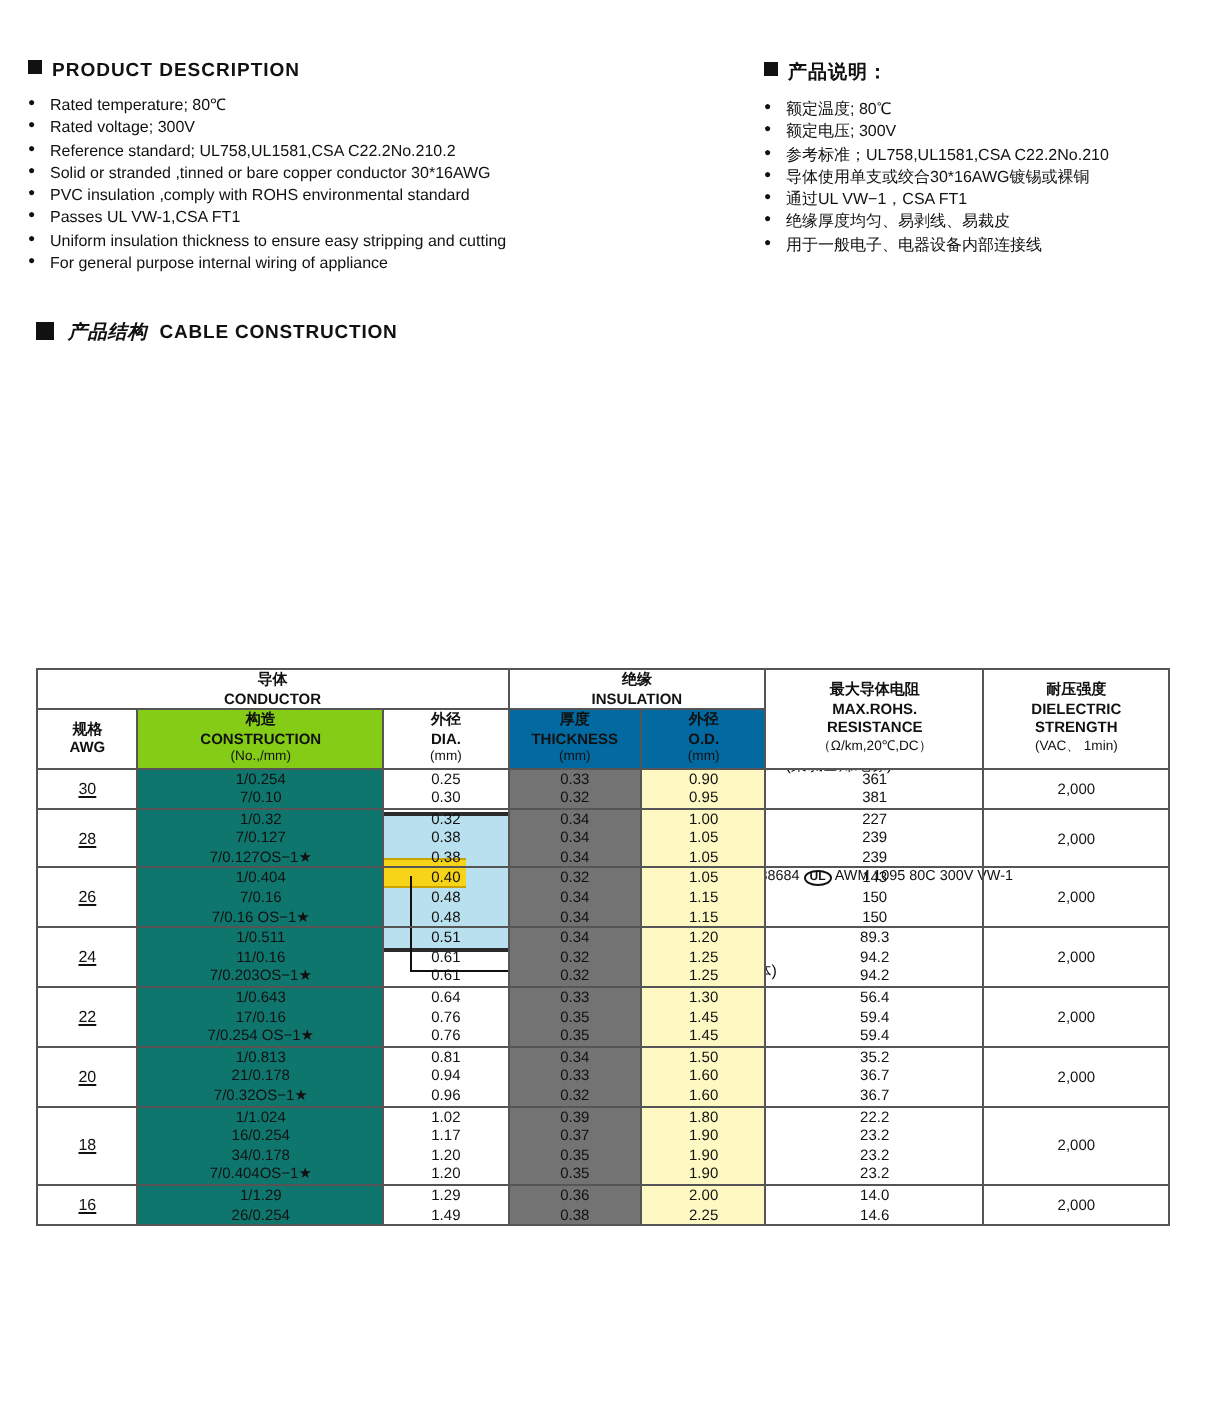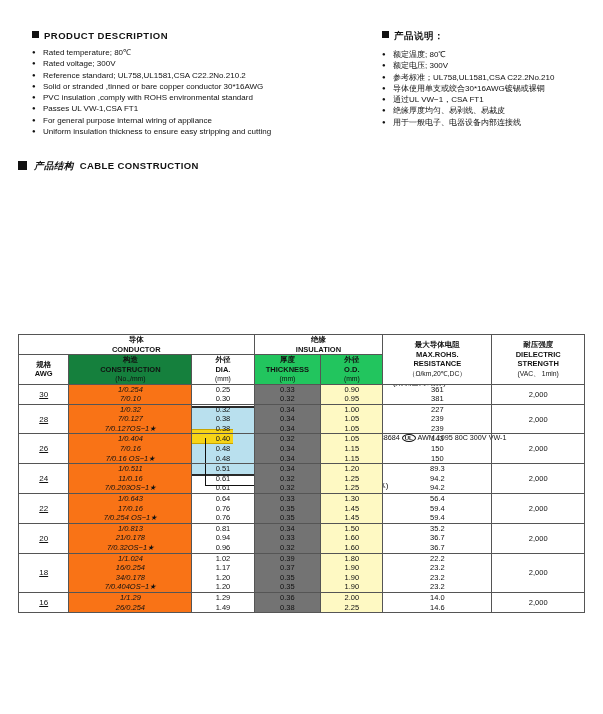--- a/index.html
+++ b/index.html
@@ -9,21 +9,21 @@
     font-family:"Liberation Sans", sans-serif;
     font-size:8px;
     color:#111;
     position:relative;
     overflow:hidden;
   }
   .page{position:relative;width:603px;height:714px;}
 
   
   .desc{position:absolute;top:30px;left:0;width:603px;}
-  .col-left{position:absolute;left:32px;top:0;width:330px;}
+  .col-left{position:absolute;left:14px;top:0;width:330px;}
   .col-right{position:absolute;left:382px;top:0;width:225px;}
   .hd{font-size:9.5px;font-weight:bold;letter-spacing:.5px;margin-bottom:6px;}
   .sq{display:inline-block;width:7px;height:7px;background:#111;margin-right:5px;vertical-align:1px;}
   ul.bul{list-style:none;margin:0;padding:0;}
   ul.bul li{font-size:8px;line-height:11.3px;padding-left:11px;position:relative;white-space:nowrap;}
   ul.bul li:before{content:"\25CF";position:absolute;left:0;top:0;font-size:6px;line-height:11.3px;}
 
   
   .cc-head{position:absolute;top:160px;left:18px;font-size:9.5px;font-weight:bold;letter-spacing:.4px;}
   .cc-head .sq2{display:inline-block;width:9px;height:9px;background:#111;margin-right:7px;vertical-align:-1px;}
@@ -50,48 +50,48 @@
   .ulmark{display:inline-block;border:1px solid #111;border-radius:50%;padding:0 2px;font-size:6px;font-weight:bold;}
 
   
   table.spec{position:absolute;top:334px;left:18px;width:567px;border-collapse:collapse;font-size:7.5px;}
   table.spec th,table.spec td{border:1px solid #555;text-align:center;padding:0;}
   table.spec th{font-weight:bold;line-height:9.5px;}
   .hdr-cn{font-size:7.5px;}
   .hdr-en{font-size:7.5px;}
   .hdr-sub{font-size:6.8px;font-weight:normal;}
   td.awg{width:42px;font-size:8px;text-decoration:underline;}
-  td.cons{width:104px;background:#f97316;font-style:italic;}
+  td.cons{width:104px;background:#0f766e;}
   td.dia{width:52px;}
   td.thk{width:56px;background:#737373;}
   td.od{width:52px;background:#fef9c3;}
   td.res{width:92px;}
   td.die{width:78px;}
   .lines div{line-height:9.6px;white-space:nowrap;}
-  .band-blue{background:#22c55e;}
-  .band-yel{background:#15803d;}
+  .band-blue{background:#0369a1;}
+  .band-yel{background:#84cc16;}
   .hrow th{background:#ffffff;}
 </style>
 </head>
 <body>
 
 <div class="page">
 
   <div class="desc">
     <div class="col-left">
       <div class="hd"><span class="sq"></span><span>PRODUCT  DESCRIPTION</span></div>
       <ul class="bul">
         <li>Rated temperature; 80℃</li>
         <li>Rated voltage; 300V</li>
         <li>Reference standard; UL758,UL1581,CSA C22.2No.210.2</li>
         <li>Solid or stranded ,tinned or bare copper conductor 30*16AWG</li>
         <li>PVC insulation ,comply with ROHS environmental standard</li>
         <li>Passes UL VW-1,CSA FT1</li>
+        <li>Uniform insulation thickness to ensure easy stripping and cutting</li>
         <li>For general purpose internal wiring of appliance</li>
-        <li>Uniform insulation thickness to ensure easy stripping and cutting</li>
       </ul>
     </div>
     <div class="col-right">
       <div class="hd"><span class="sq"></span><span>产品说明：</span></div>
       <ul class="bul">
         <li>额定温度; 80℃</li>
         <li>额定电压; 300V</li>
         <li>参考标准；UL758,UL1581,CSA C22.2No.210</li>
         <li>导体使用单支或绞合30*16AWG镀锡或裸铜</li>
         <li>通过UL  VW−1，CSA FT1</li>

